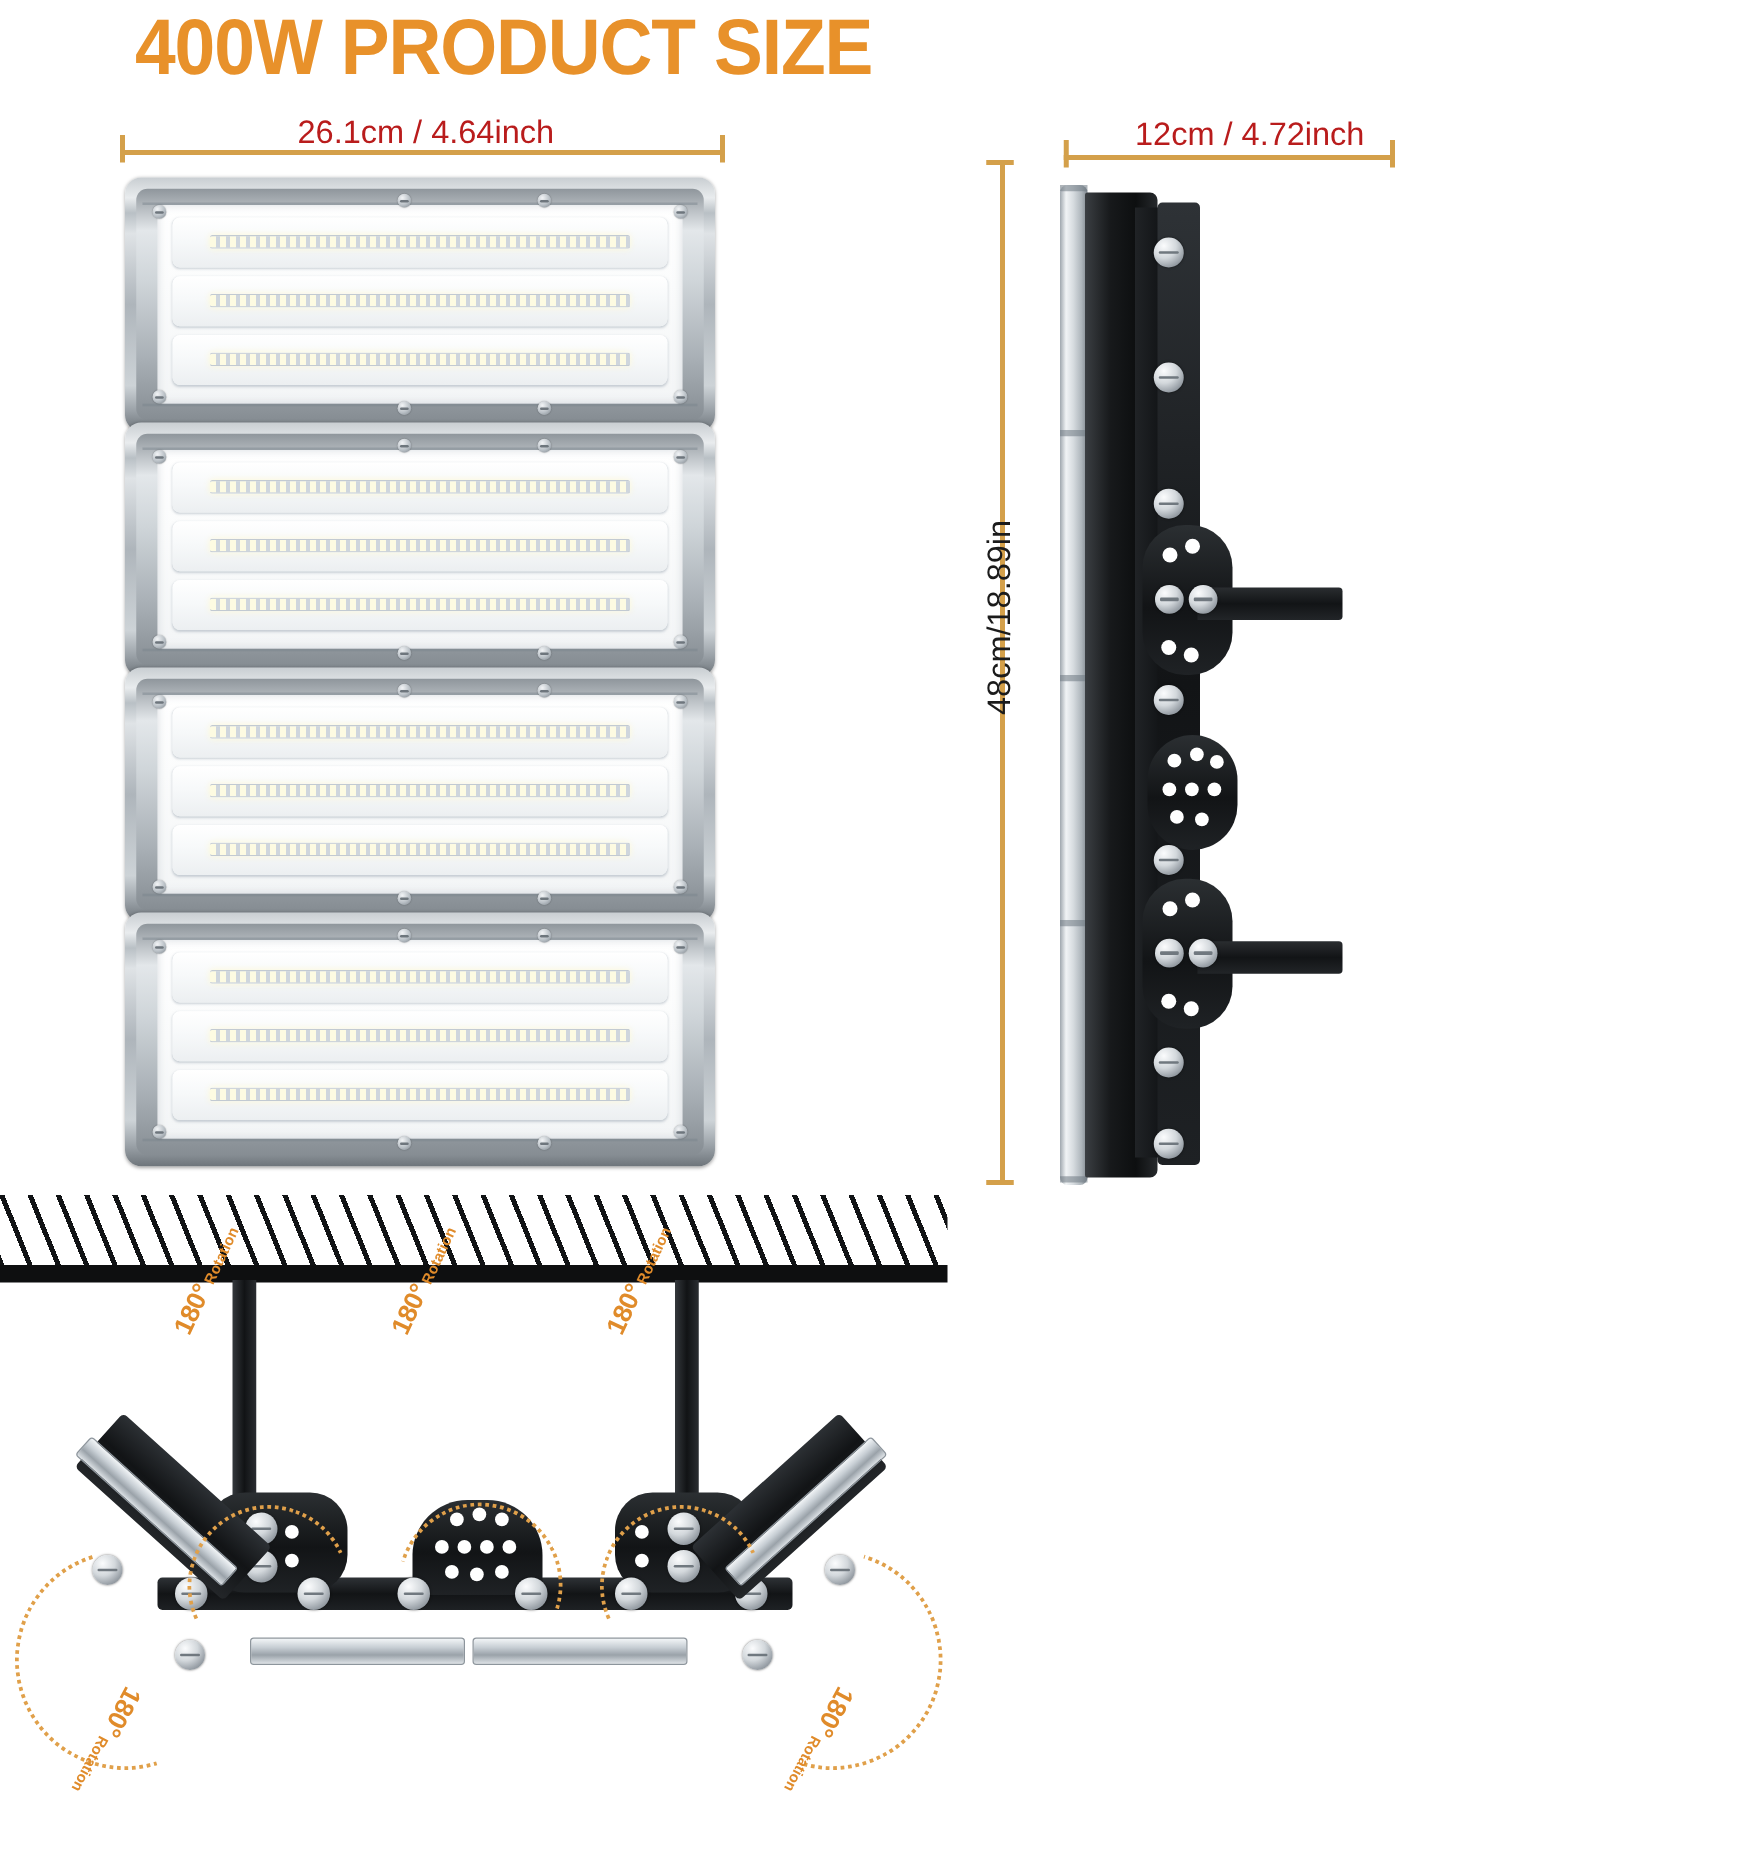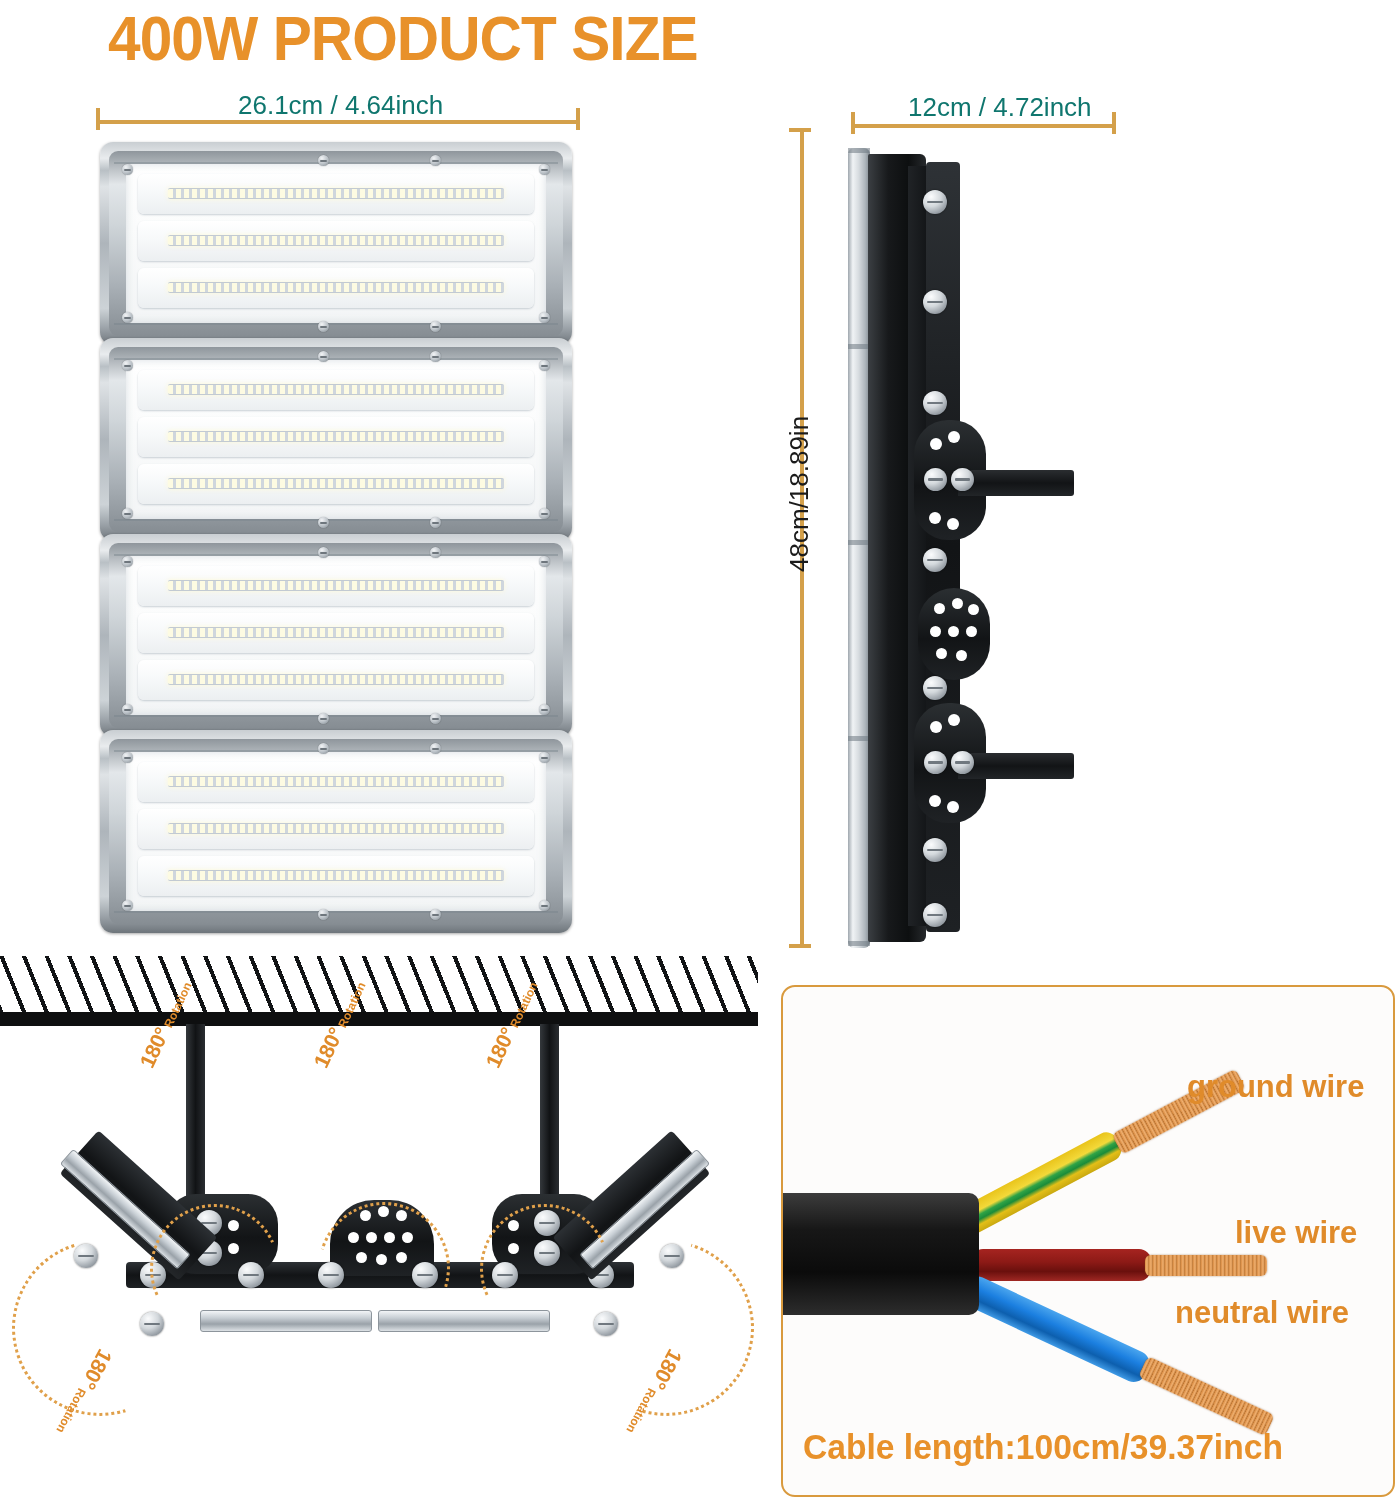--- a/index.html
+++ b/index.html
@@ -27,21 +27,21 @@
   
   .dimline-h {
     position: absolute; height: 4px; background: #d4a04a;
   }
   .dimline-v {
     position: absolute; width: 4px; background: #d4a04a;
   }
   .tick-v { position: absolute; width: 4px; height: 22px; background: #d4a04a; }
   .tick-h { position: absolute; height: 4px; width: 22px; background: #d4a04a; }
   .dim-label {
-    position: absolute; color: #0f766e; font-size: 26px;
+    position: absolute; color: #b91c1c; font-size: 26px;
     white-space: nowrap; font-family: "Liberation Sans", sans-serif;
   }
   .dim-label-v {
     position: absolute; color: #1b1b1b; font-size: 26px;
     white-space: nowrap;
     transform: rotate(-90deg); transform-origin: left top;
   }
 
   
   .front-stack { position: absolute; left: 100px; top: 142px; width: 472px; height: 780px; }
@@ -453,39 +453,14 @@
       <span class="deg">180°</span>
       <span class="rot">Rotation</span>
     </div>
     <div class="rot-label" style="left:686px; top:404px; transform:rotate(118deg); transform-origin:left top;">
       <span class="deg">180°</span>
       <span class="rot">Rotation</span>
     </div>
 
   </div>
 
-  <div class="cable-panel">
-
-    <div class="wire" style="left:150px; top:238px; width:210px; height:30px;
-                background:linear-gradient(180deg,#e9c41b 0%, #f3d93a 34%, #2fa346 48%, #1b8c3a 62%, #e3bf18 78%, #c9a810 100%);
-                transform:rotate(-28deg);"></div>
-    <div class="copper" style="left:334px; top:146px; width:140px; height:23px; transform:rotate(-28deg);"></div>
-
-    <div class="wire" style="left:188px; top:262px; width:180px; height:32px;
-                background:linear-gradient(180deg,#a62420 0%, #8d1a16 40%, #6a100d 70%, #a02823 100%);"></div>
-    <div class="copper" style="left:362px; top:268px; width:122px; height:21px;"></div>
-
-    <div class="wire" style="left:182px; top:284px; width:200px; height:32px;
-                background:linear-gradient(180deg,#4aa5ee 0%, #1b7fe0 38%, #0d5fae 72%, #3f9ae6 100%);
-                transform:rotate(25deg);"></div>
-    <div class="copper" style="left:360px; top:368px; width:140px; height:23px; transform:rotate(25deg);"></div>
-
-    <div class="cable-sheath"></div>
-
-    <div class="wire-label" style="left:404px; top:82px;">ground wire</div>
-    <div class="wire-label" style="left:452px; top:228px;">live wire</div>
-    <div class="wire-label" style="left:392px; top:308px;">neutral wire</div>
-
-    <div class="cable-length">Cable  length:100cm/39.37inch</div>
-
-  </div>
 
 </div>
 
 </body></html>

